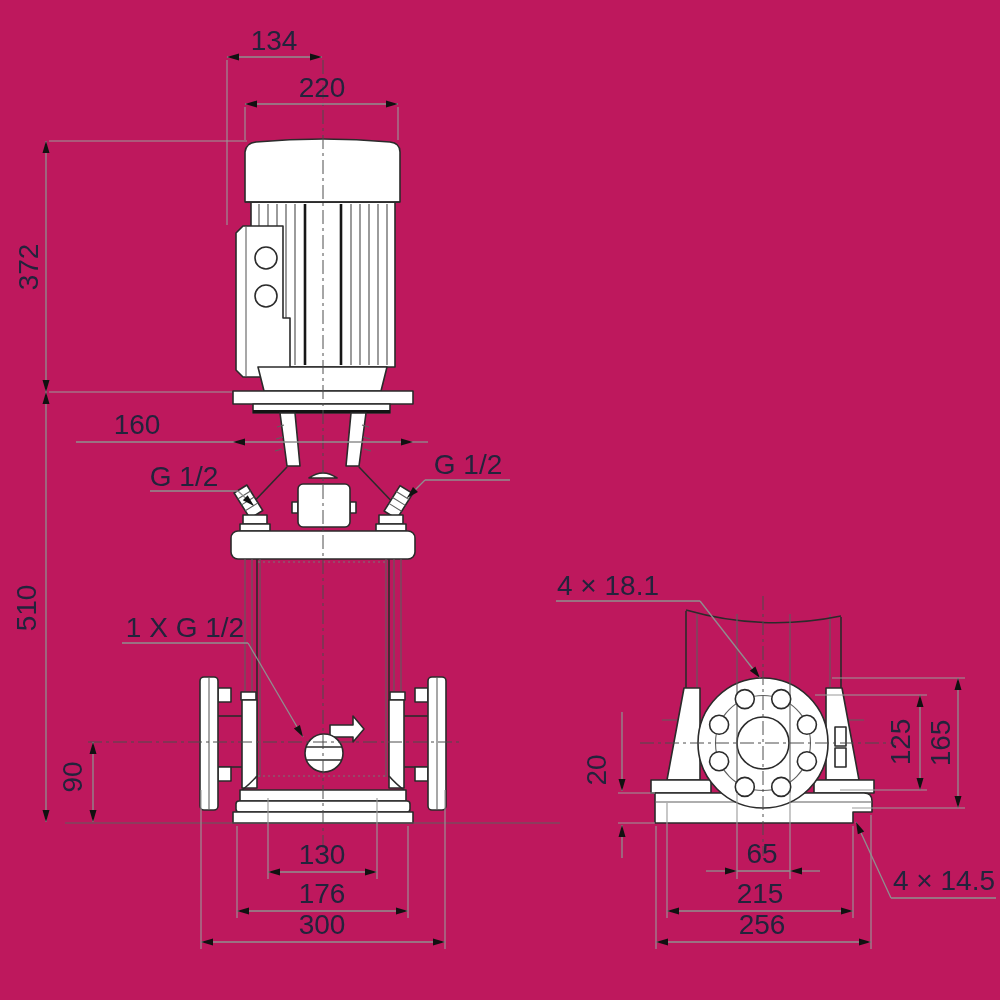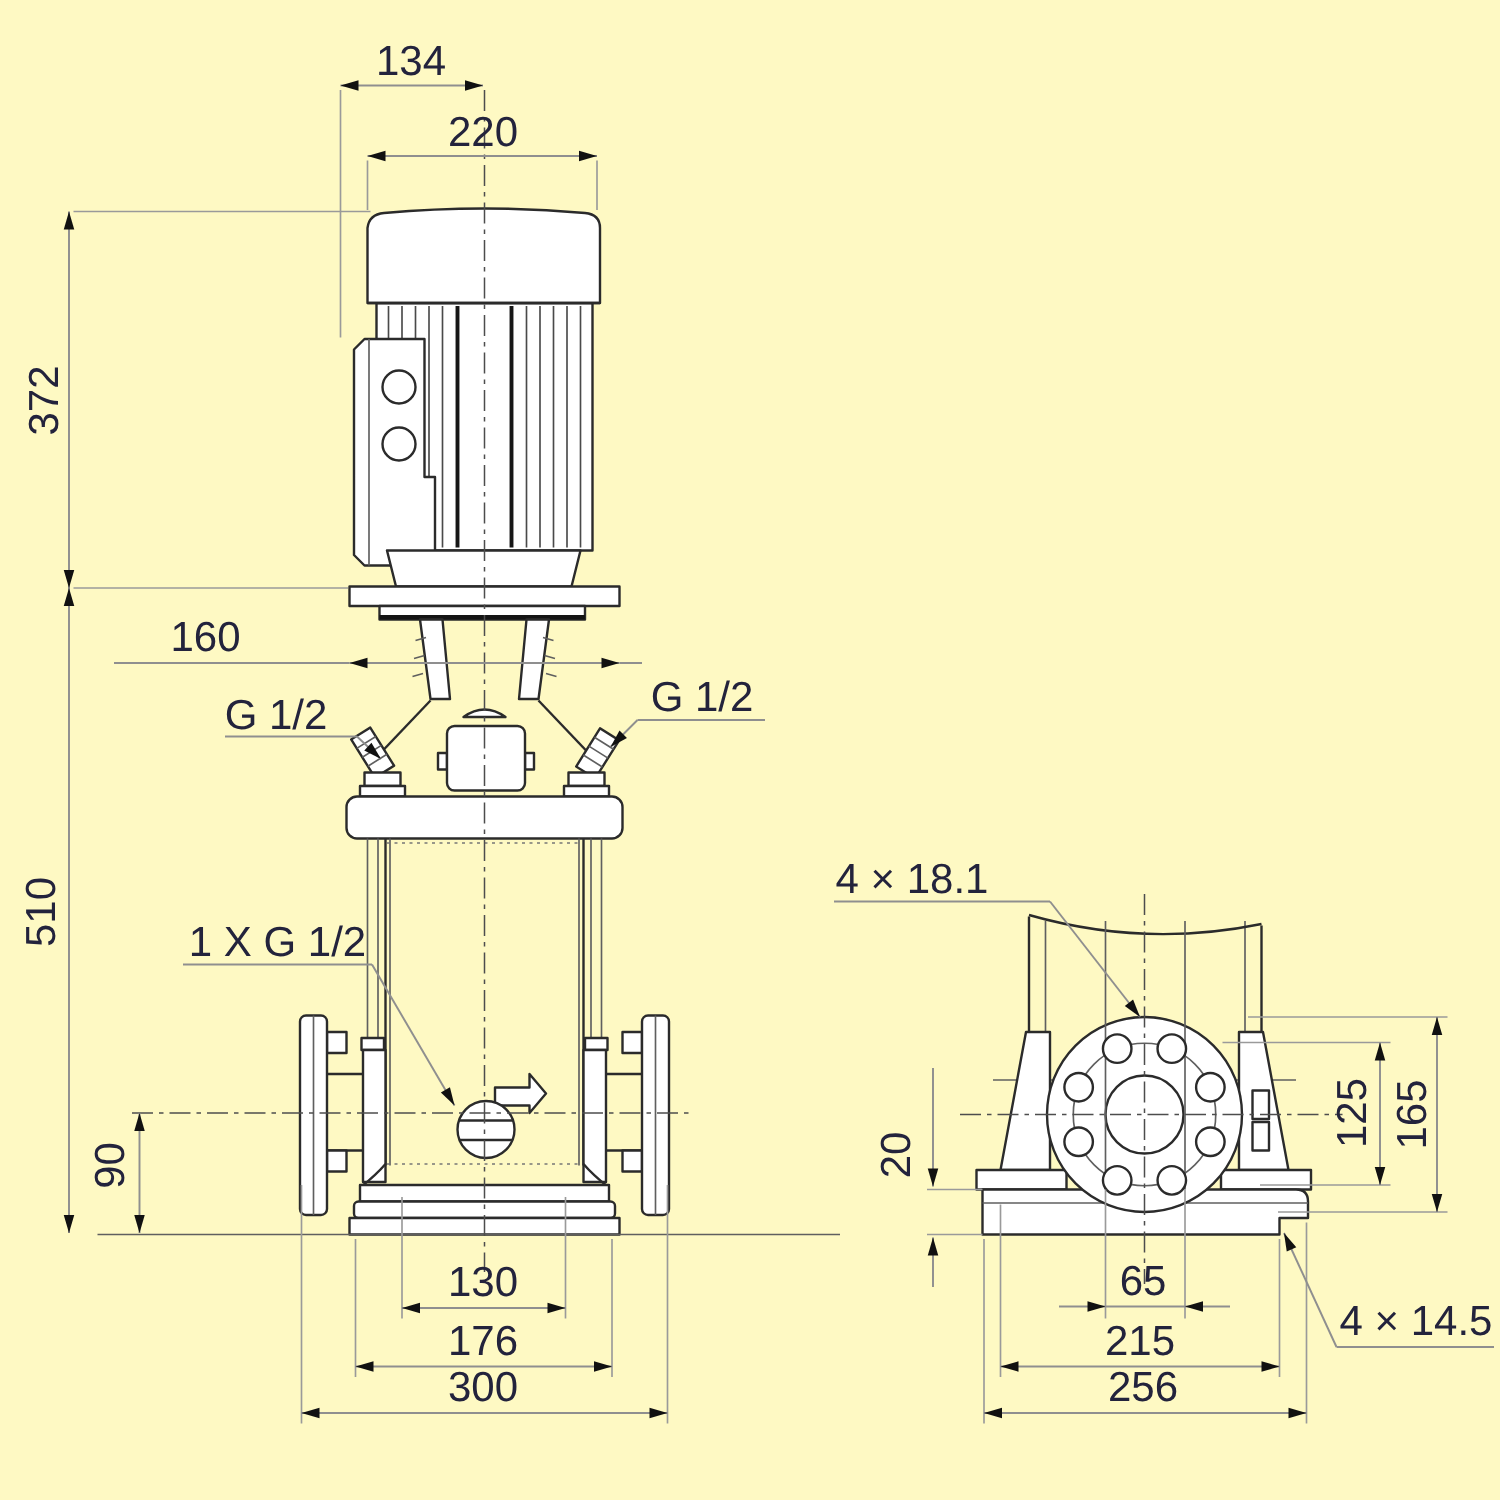--- a/index.html
+++ b/index.html
@@ -1,16 +1,16 @@
 <!DOCTYPE html>
 <html><head>
 <meta charset="utf-8">
 <style>
   html,body{margin:0;padding:0;background:#ffffff;}
-  .stage{width:1000px;height:1000px;background:#fef9c3;position:relative;font-family:"Liberation Sans",sans-serif;}
+  .stage{width:1000px;height:1000px;background:#be185d;position:relative;font-family:"Liberation Sans",sans-serif;}
   svg{display:block;}
   .part  {stroke:#2b2b2b;stroke-width:1.6;fill:none;stroke-linejoin:round;}
   .partf {stroke:#2b2b2b;stroke-width:1.6;fill:#ffffff;stroke-linejoin:round;}
   .plight{stroke:#5f5f5f;stroke-width:1.1;fill:none;}
   .thick {stroke:#141414;stroke-width:3;fill:none;}
   .fin   {stroke:#4a4a4a;stroke-width:1.1;}
   .finb  {stroke:#161616;stroke-width:2.6;}
   .dim   {stroke:#8f8f8f;stroke-width:1.3;fill:none;}
   .ext   {stroke:#9a9a9a;stroke-width:1.1;fill:none;}
   .chain {stroke:#4d4d4d;stroke-width:1;fill:none;stroke-dasharray:14 4 3 4;}

